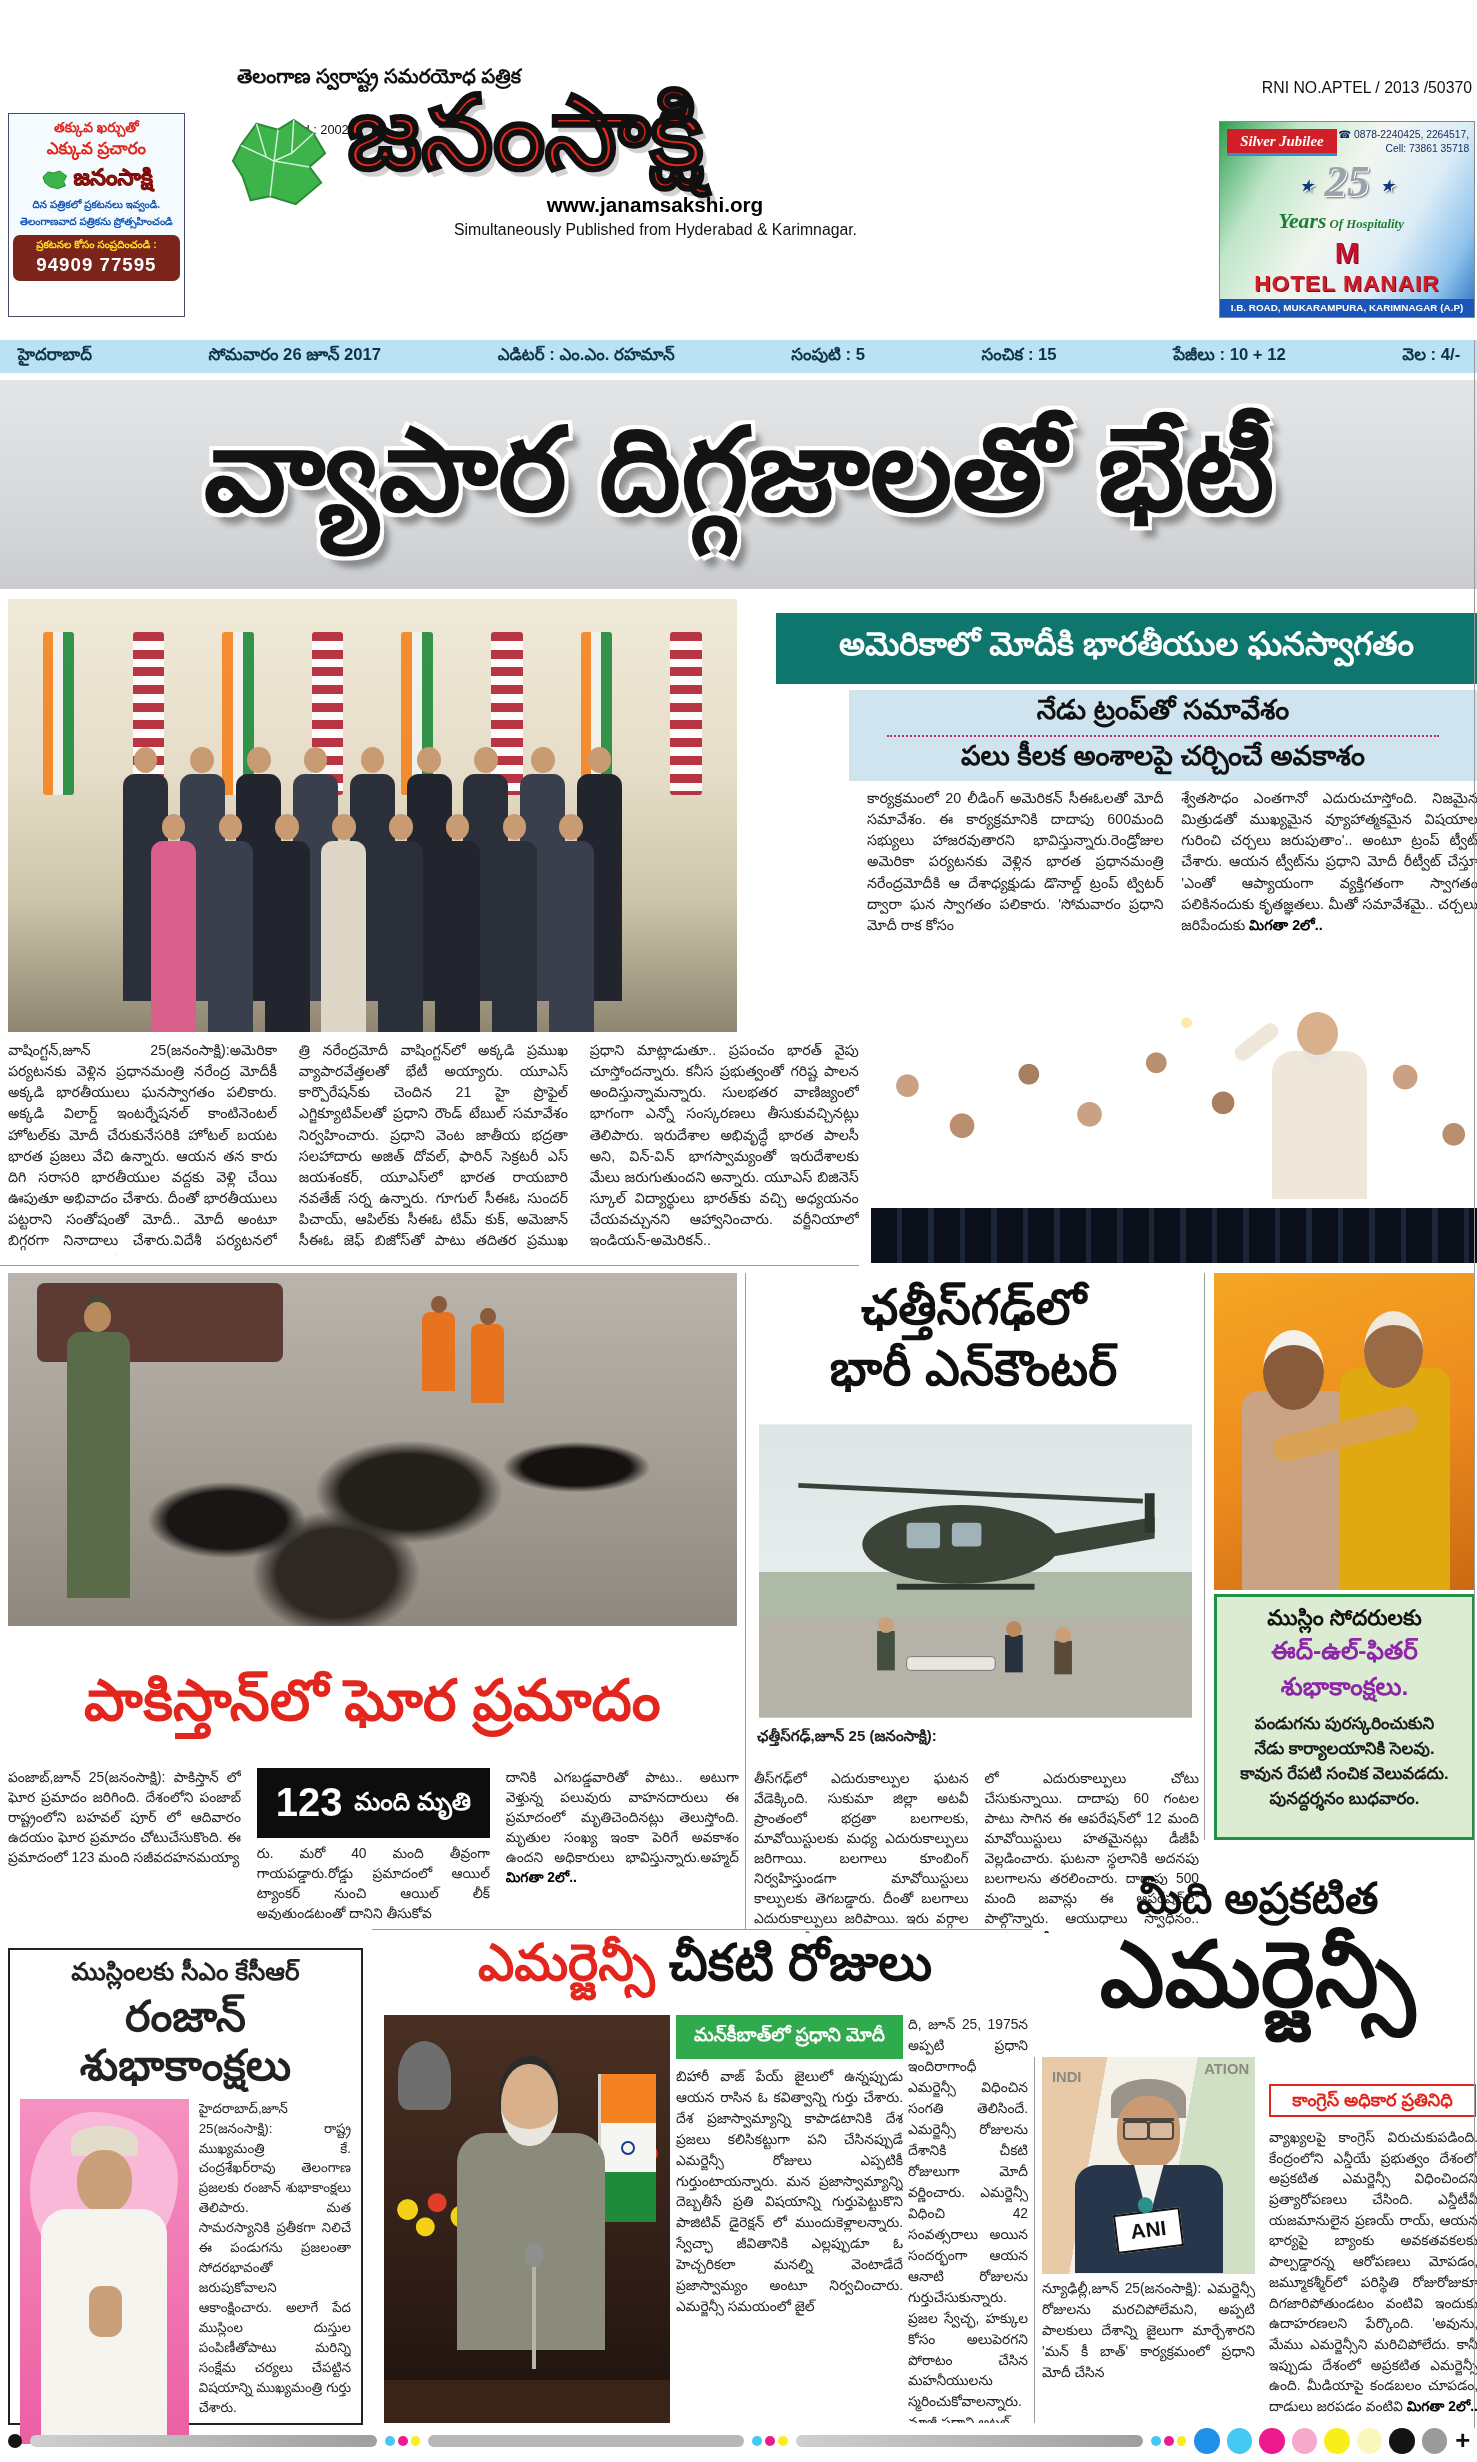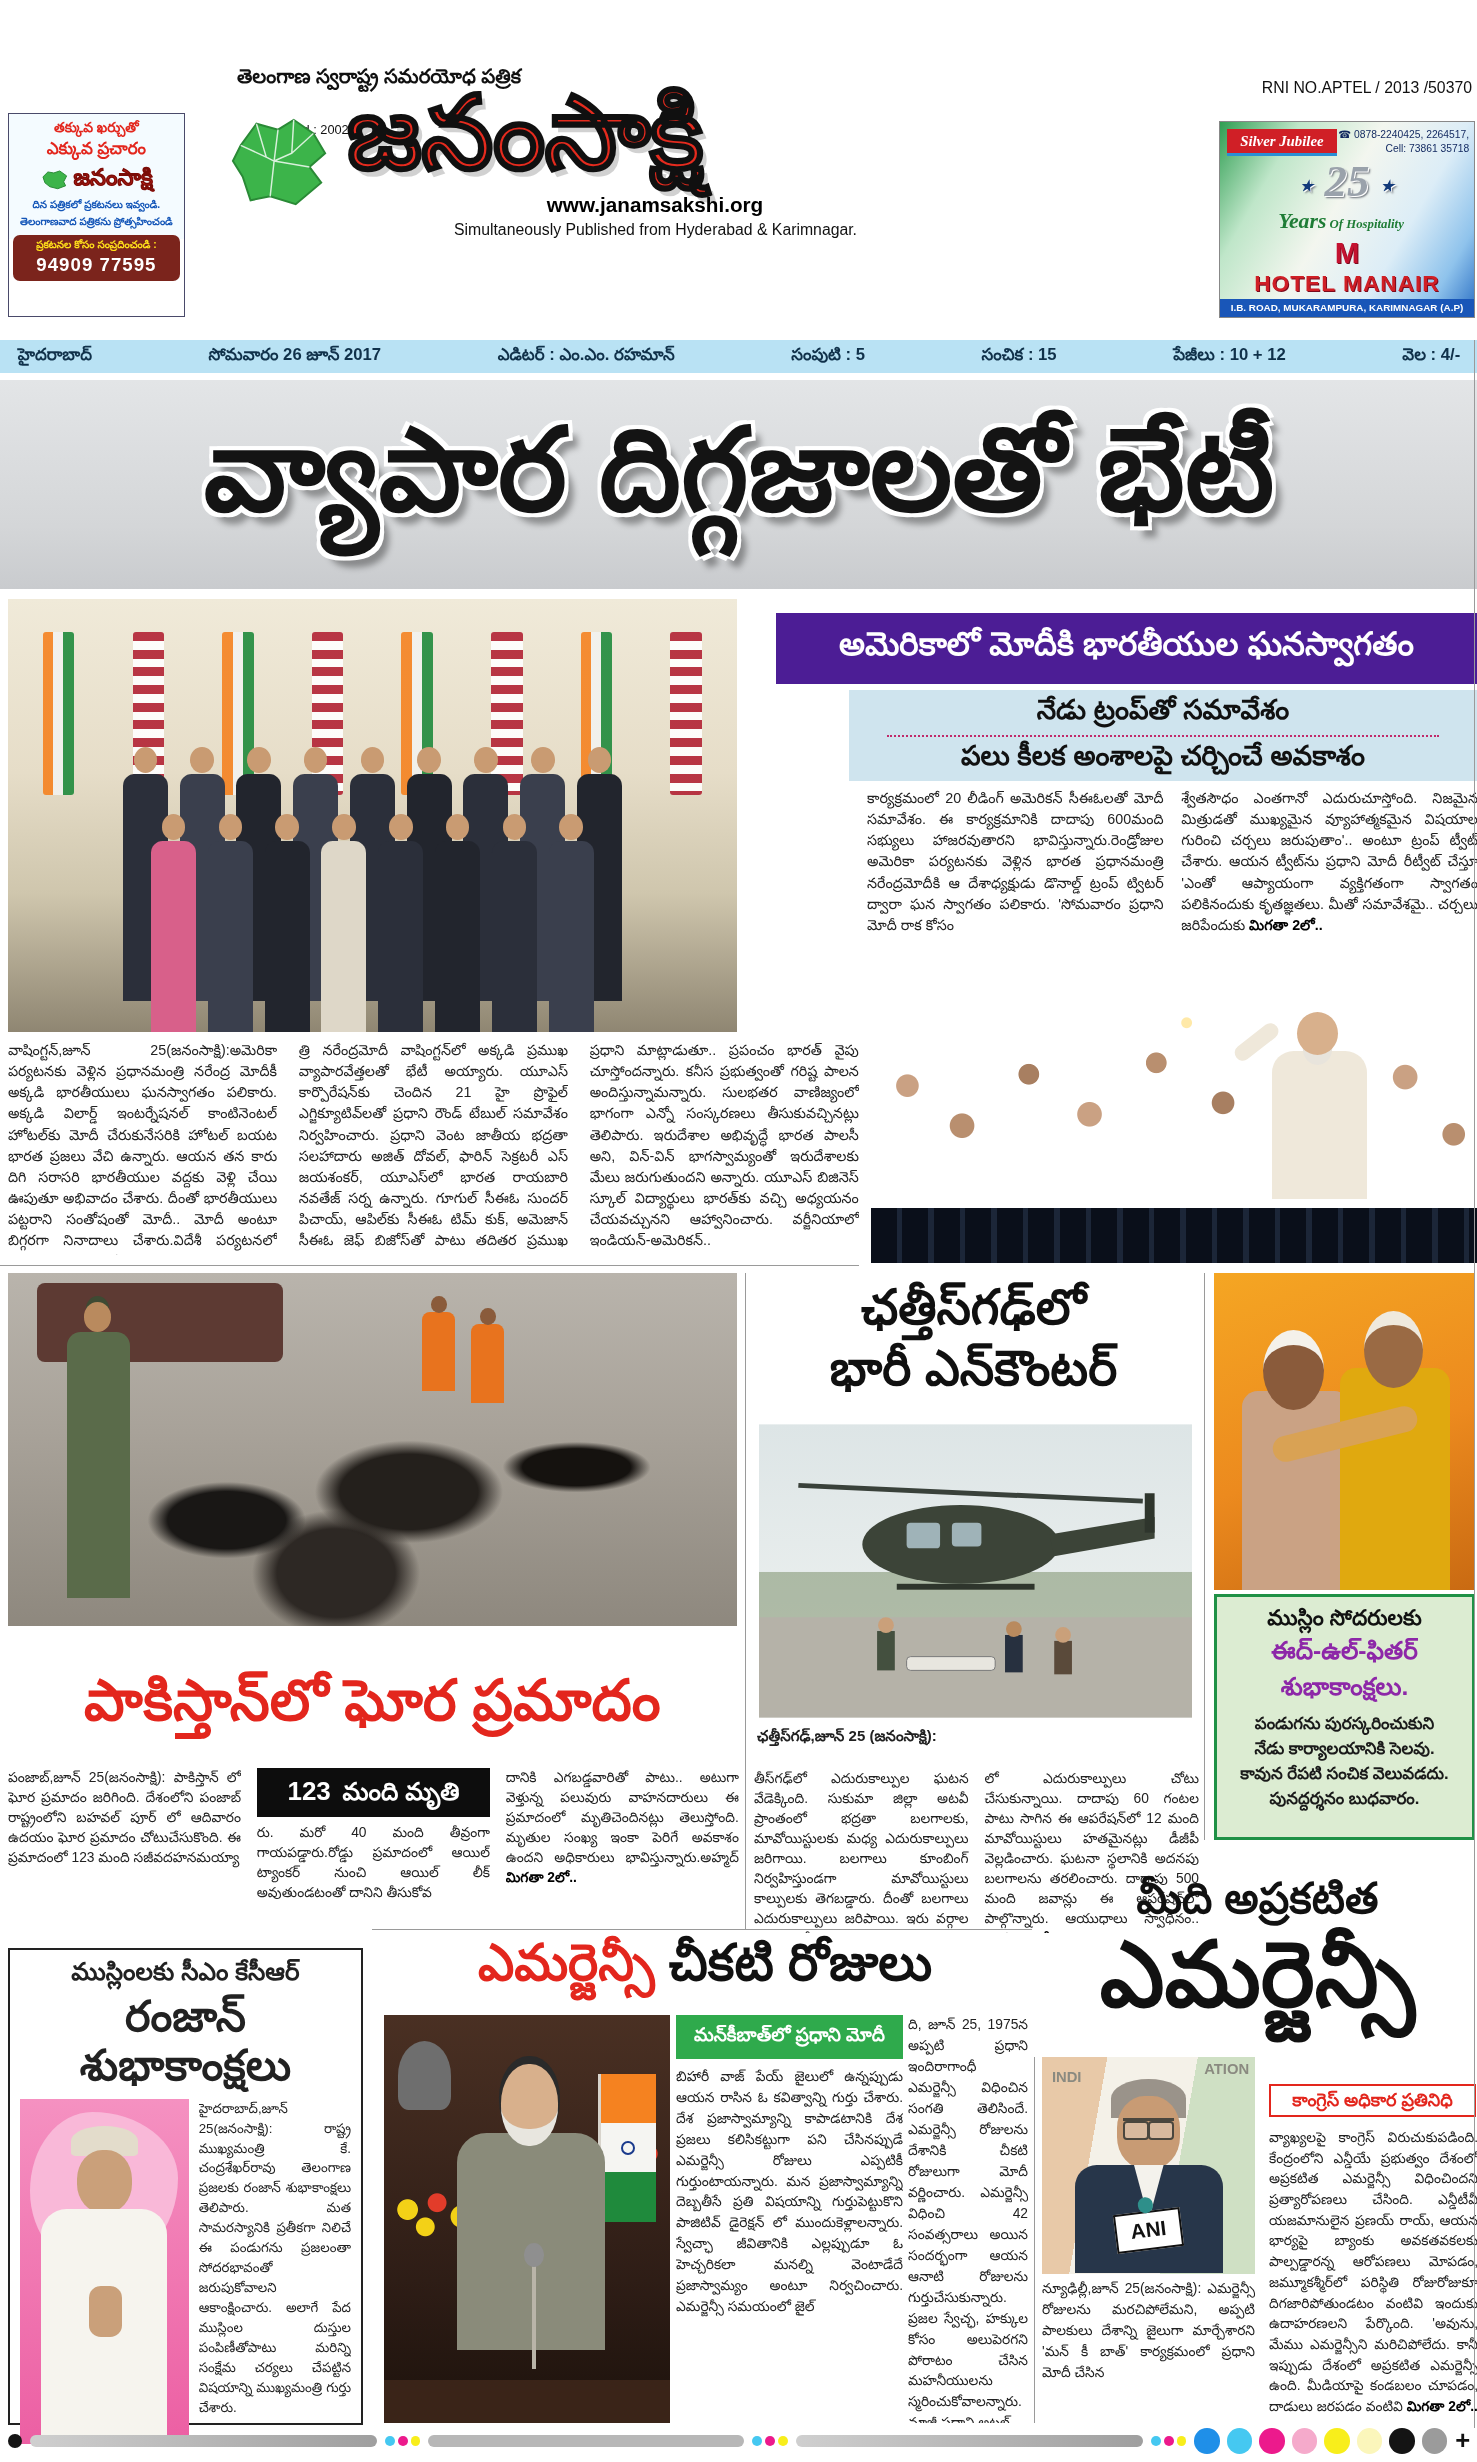--- a/index.html
+++ b/index.html
@@ -57,21 +57,21 @@
   .gp-row{position:absolute;left:0;right:0;display:flex;justify-content:center;gap:11.8px;}
   .gp-row.back{top:175px;}
   .gp-row.front{top:242px;}
   .person{width:45px;height:227px;background:#2b2f3a;border-radius:11.8px 11.8px 0 0;position:relative;}
   .person::before{content:"";position:absolute;top:-26.6px;left:10.8px;width:23.6px;height:25.6px;border-radius:50%;background:#c99b72;}
   .person:nth-child(2n){background:#3a3f4d;}
   .person:nth-child(3n){background:#22252d;}
   .person.lady{background:#d8608a;}
   .person.modi{background:#ded7c8;}
 
-  .kicker-band{left:776px;top:613px;width:701px;height:71px;background:#4c1d95;display:flex;align-items:center;justify-content:center;}
+  .kicker-band{left:776px;top:613px;width:701px;height:71px;background:#0f766e;display:flex;align-items:center;justify-content:center;}
   .kicker-text{color:#fff;font-size:32.5px;font-weight:bold;white-space:nowrap;}
   .subbox{left:849px;top:690px;width:628px;height:91px;background:#cfe4ee;text-align:center;padding-top:3.9px;box-sizing:border-box;}
   .sub1,.sub2{font-size:27.6px;font-weight:bold;color:#111;white-space:nowrap;}
   .dotline{margin:3px auto;width:552px;border-top:2px dotted #c02a6a;}
   .lead-right{left:867px;top:788px;width:611px;height:187px;display:flex;gap:17.7px;}
   .lead-right .col{flex:1;font-size:14.3px;line-height:1.48;overflow:hidden;}
   .more{font-weight:bold;color:#000;}
   .crowd-photo{left:871px;top:977px;width:607px;height:286px;background:linear-gradient(200deg,#273néa 0,#1d2a4a 0%,#131d36 55%,#070c18 100%);overflow:hidden;}
   .crowd-heads{position:absolute;inset:0;background:
     radial-gradient(circle at 6% 38%,#caa183 0 10.8px,transparent 11.8px),
@@ -102,21 +102,21 @@
     radial-gradient(ellipse at 78% 55%,#15120f 0 54px,transparent 74px),
     radial-gradient(ellipse at 45% 85%,#2d2824 0 59px,transparent 84px);}
   .pk-soldier{position:absolute;left:59px;top:59px;width:63px;height:266px;background:#5a6b4a;border-radius:13.8px 13.8px 0 0;}
   .pk-soldier::before{content:"";position:absolute;top:-29.6px;left:16.7px;width:27.6px;height:29.6px;border-radius:50%;background:#b98a5e;box-shadow:0 -7.9px 0 -2px #3e4a33;}
   .pk-vest{position:absolute;width:33px;height:79px;background:#e8731e;border-radius:7.9px 7.9px 0 0;}
   .pk-vest::before{content:"";position:absolute;top:-15.8px;left:8.9px;width:15.8px;height:16.7px;border-radius:50%;background:#8a5b3b;}
   .pak-headline{left:7.9px;top:1667px;width:729px;text-align:center;font-size:57px;font-weight:bold;color:#e3261d;white-space:nowrap;}
   .pak-body{left:7.9px;top:1768px;width:731px;height:167px;display:flex;gap:15.8px;}
   .pak-body .col{flex:1;font-size:13.8px;line-height:1.45;overflow:hidden;}
   .death-box{background:#0d0d0d;color:#fff;text-align:center;padding:4.9px 3.9px 6.9px 3.9px;margin-bottom:5.9px;white-space:nowrap;}
-  .db-num{font-size:26px;font-weight:bold;vertical-align:middle;}
+  .db-num{font-size:40px;font-weight:bold;vertical-align:middle;}
   .db-txt{font-size:24.6px;font-weight:bold;vertical-align:middle;margin-left:7.9px;}
 
   
   .chh-headline{left:751px;top:1277px;width:445px;text-align:center;font-weight:bold;color:#101010;line-height:1.25;}
   .chh-h1{font-size:49px;} .chh-h2{font-size:49px;}
   .heli-photo{left:759px;top:1424px;width:433px;height:294px;overflow:hidden;}
   .chh-date{left:757px;top:1726px;width:197px;font-size:15px;font-weight:bold;line-height:1.3;}
   .chh-body{left:754px;top:1769px;width:445px;height:164px;display:flex;gap:15.8px;}
   .chh-body .col{flex:1;font-size:13.8px;line-height:1.45;overflow:hidden;}
 

